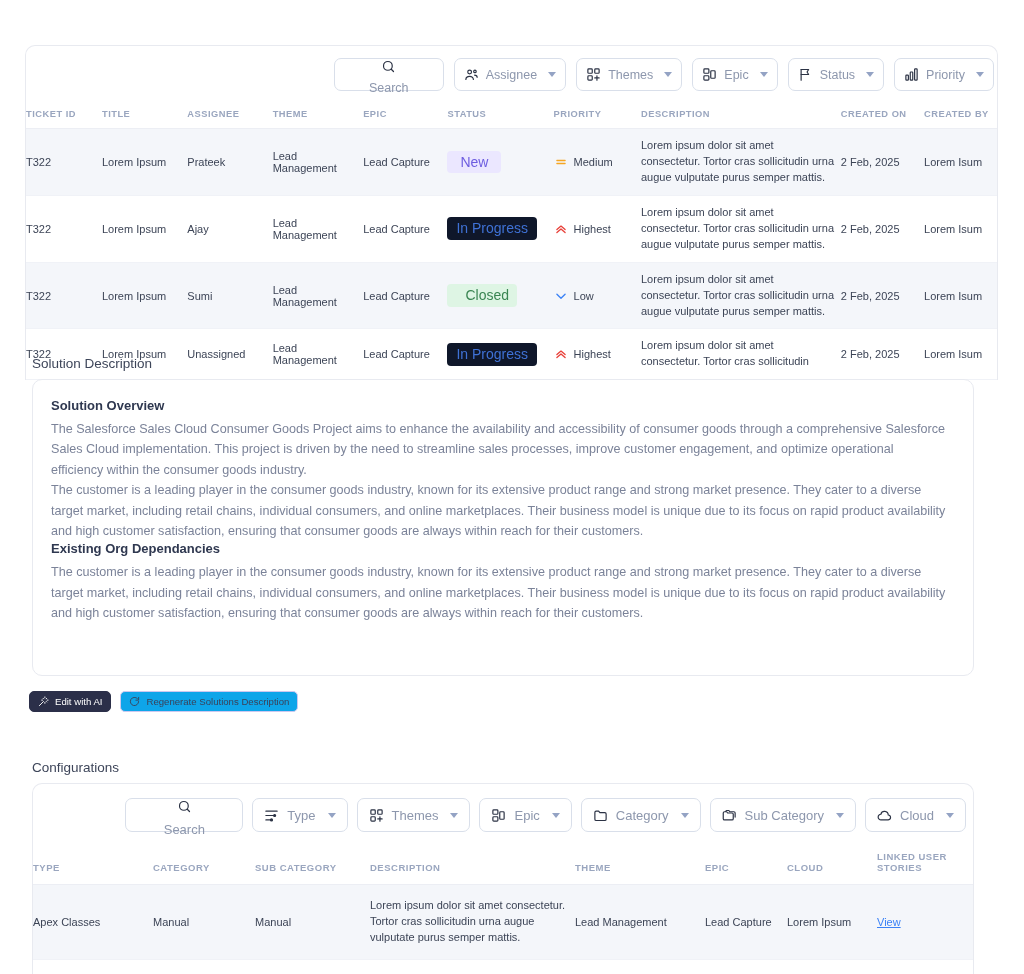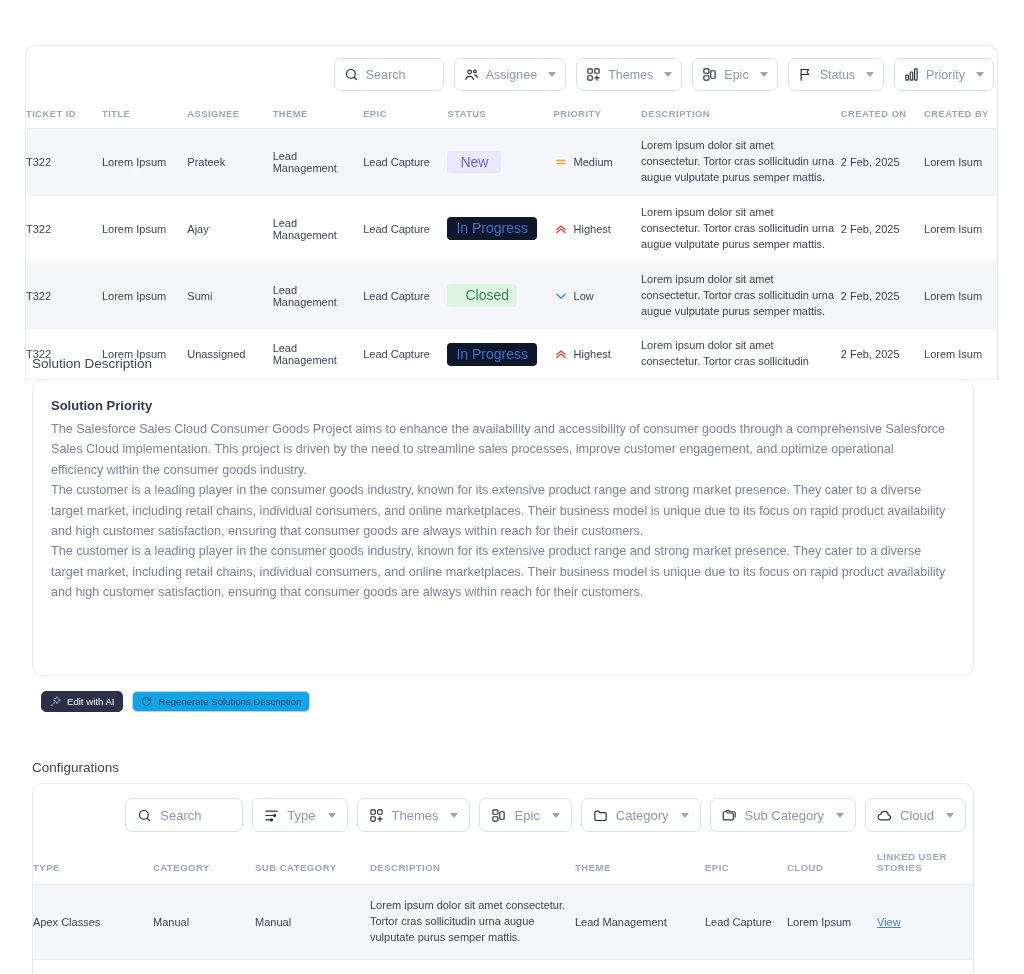--- a/index.html
+++ b/index.html
@@ -44,21 +44,21 @@
     height: 33px;
     padding: 0 9px;
     border: 1px solid #d9dfea;
     border-radius: 7px;
     background: #fff;
     color: #9aa4b8;
     font-size: 12.5px;
     white-space: nowrap;
   }
   .filter-chip .lbl { color:#8d97ad; }
-  .filter-chip.search { width: 110px; }
+  .filter-chip.search { width: 110px; flex-direction: column; }
   .filter-chip .caret {
     width: 0; height: 0;
     border-left: 4.5px solid transparent;
     border-right: 4.5px solid transparent;
     border-top: 5.5px solid #94a3c4;
     margin-left: 4px;
   }
   .icon { display:inline-flex; align-items:center; justify-content:center; flex:none; }
   .icon svg { display:block; }
 
@@ -124,21 +124,21 @@
     margin-bottom: 6px;
   }
   .sol-p {
     font-size: 12.6px;
     line-height: 1.62;
     color: #7b8399;
     margin-bottom: 17px;
   }
   .sol-p:last-child { margin-bottom: 0; }
 
-  .actions { position:absolute; left:29px; top:691px; display:flex; gap:9px; align-items:center;margin-left:12px; }
+  .actions { position:absolute; left:29px; top:691px; display:flex; gap:9px; align-items:center; }
   .btn {
     display:flex; align-items:center; gap:6px;
     height: 21px;
     border-radius: 5px;
     font-size: 9.6px;
     padding: 0 8px;
     white-space: nowrap;
   }
   .btn-primary { background:#2b2f49; color:#ffffff; border:1px solid #2b2f49; }
   .btn-ghost   { background:#0ea5e9; color:#3a425a; border:1px solid #cdc8ef; }
@@ -338,27 +338,28 @@
   </tr>
         </tbody>
     </table>
   </div>
 
   <div class="section-title" id="sol-title">Solution Description</div>
 
   <div class="card sol-card">
     <div id="sol-blocks">
   <div>
-    <div class="sol-h">Solution Priority</div>
+    <div class="sol-h">Solution Overview</div>
     <div class="sol-p">The Salesforce Sales Cloud Consumer Goods Project aims to enhance the availability and accessibility of consumer goods through a comprehensive Salesforce Sales Cloud implementation. This project is driven by the need to streamline sales processes, improve customer engagement, and optimize operational efficiency within the consumer goods industry.</div>
   </div>
   <div>
     <div class="sol-p">The customer is a leading player in the consumer goods industry, known for its extensive product range and strong market presence. They cater to a diverse target market, including retail chains, individual consumers, and online marketplaces. Their business model is unique due to its focus on rapid product availability and high customer satisfaction, ensuring that consumer goods are always within reach for their customers.</div>
   </div>
   <div>
+    <div class="sol-h">Existing Org Dependancies</div>
     <div class="sol-p">The customer is a leading player in the consumer goods industry, known for its extensive product range and strong market presence. They cater to a diverse target market, including retail chains, individual consumers, and online marketplaces. Their business model is unique due to its focus on rapid product availability and high customer satisfaction, ensuring that consumer goods are always within reach for their customers.</div>
   </div>
       </div>
   </div>
 
   <div class="actions">
     <button class="btn btn-primary">
       <span class="icon">
         <svg width="11" height="11" viewBox="0 0 24 24" fill="none" stroke="#fff" stroke-width="2" stroke-linecap="round" stroke-linejoin="round">
           <path d="M15 4V2M15 16v-2M8 9h2M20 9h2M17.8 11.8L19 13M17.8 6.2L19 5M3 21l9-9M12.2 6.2L11 5"></path>

